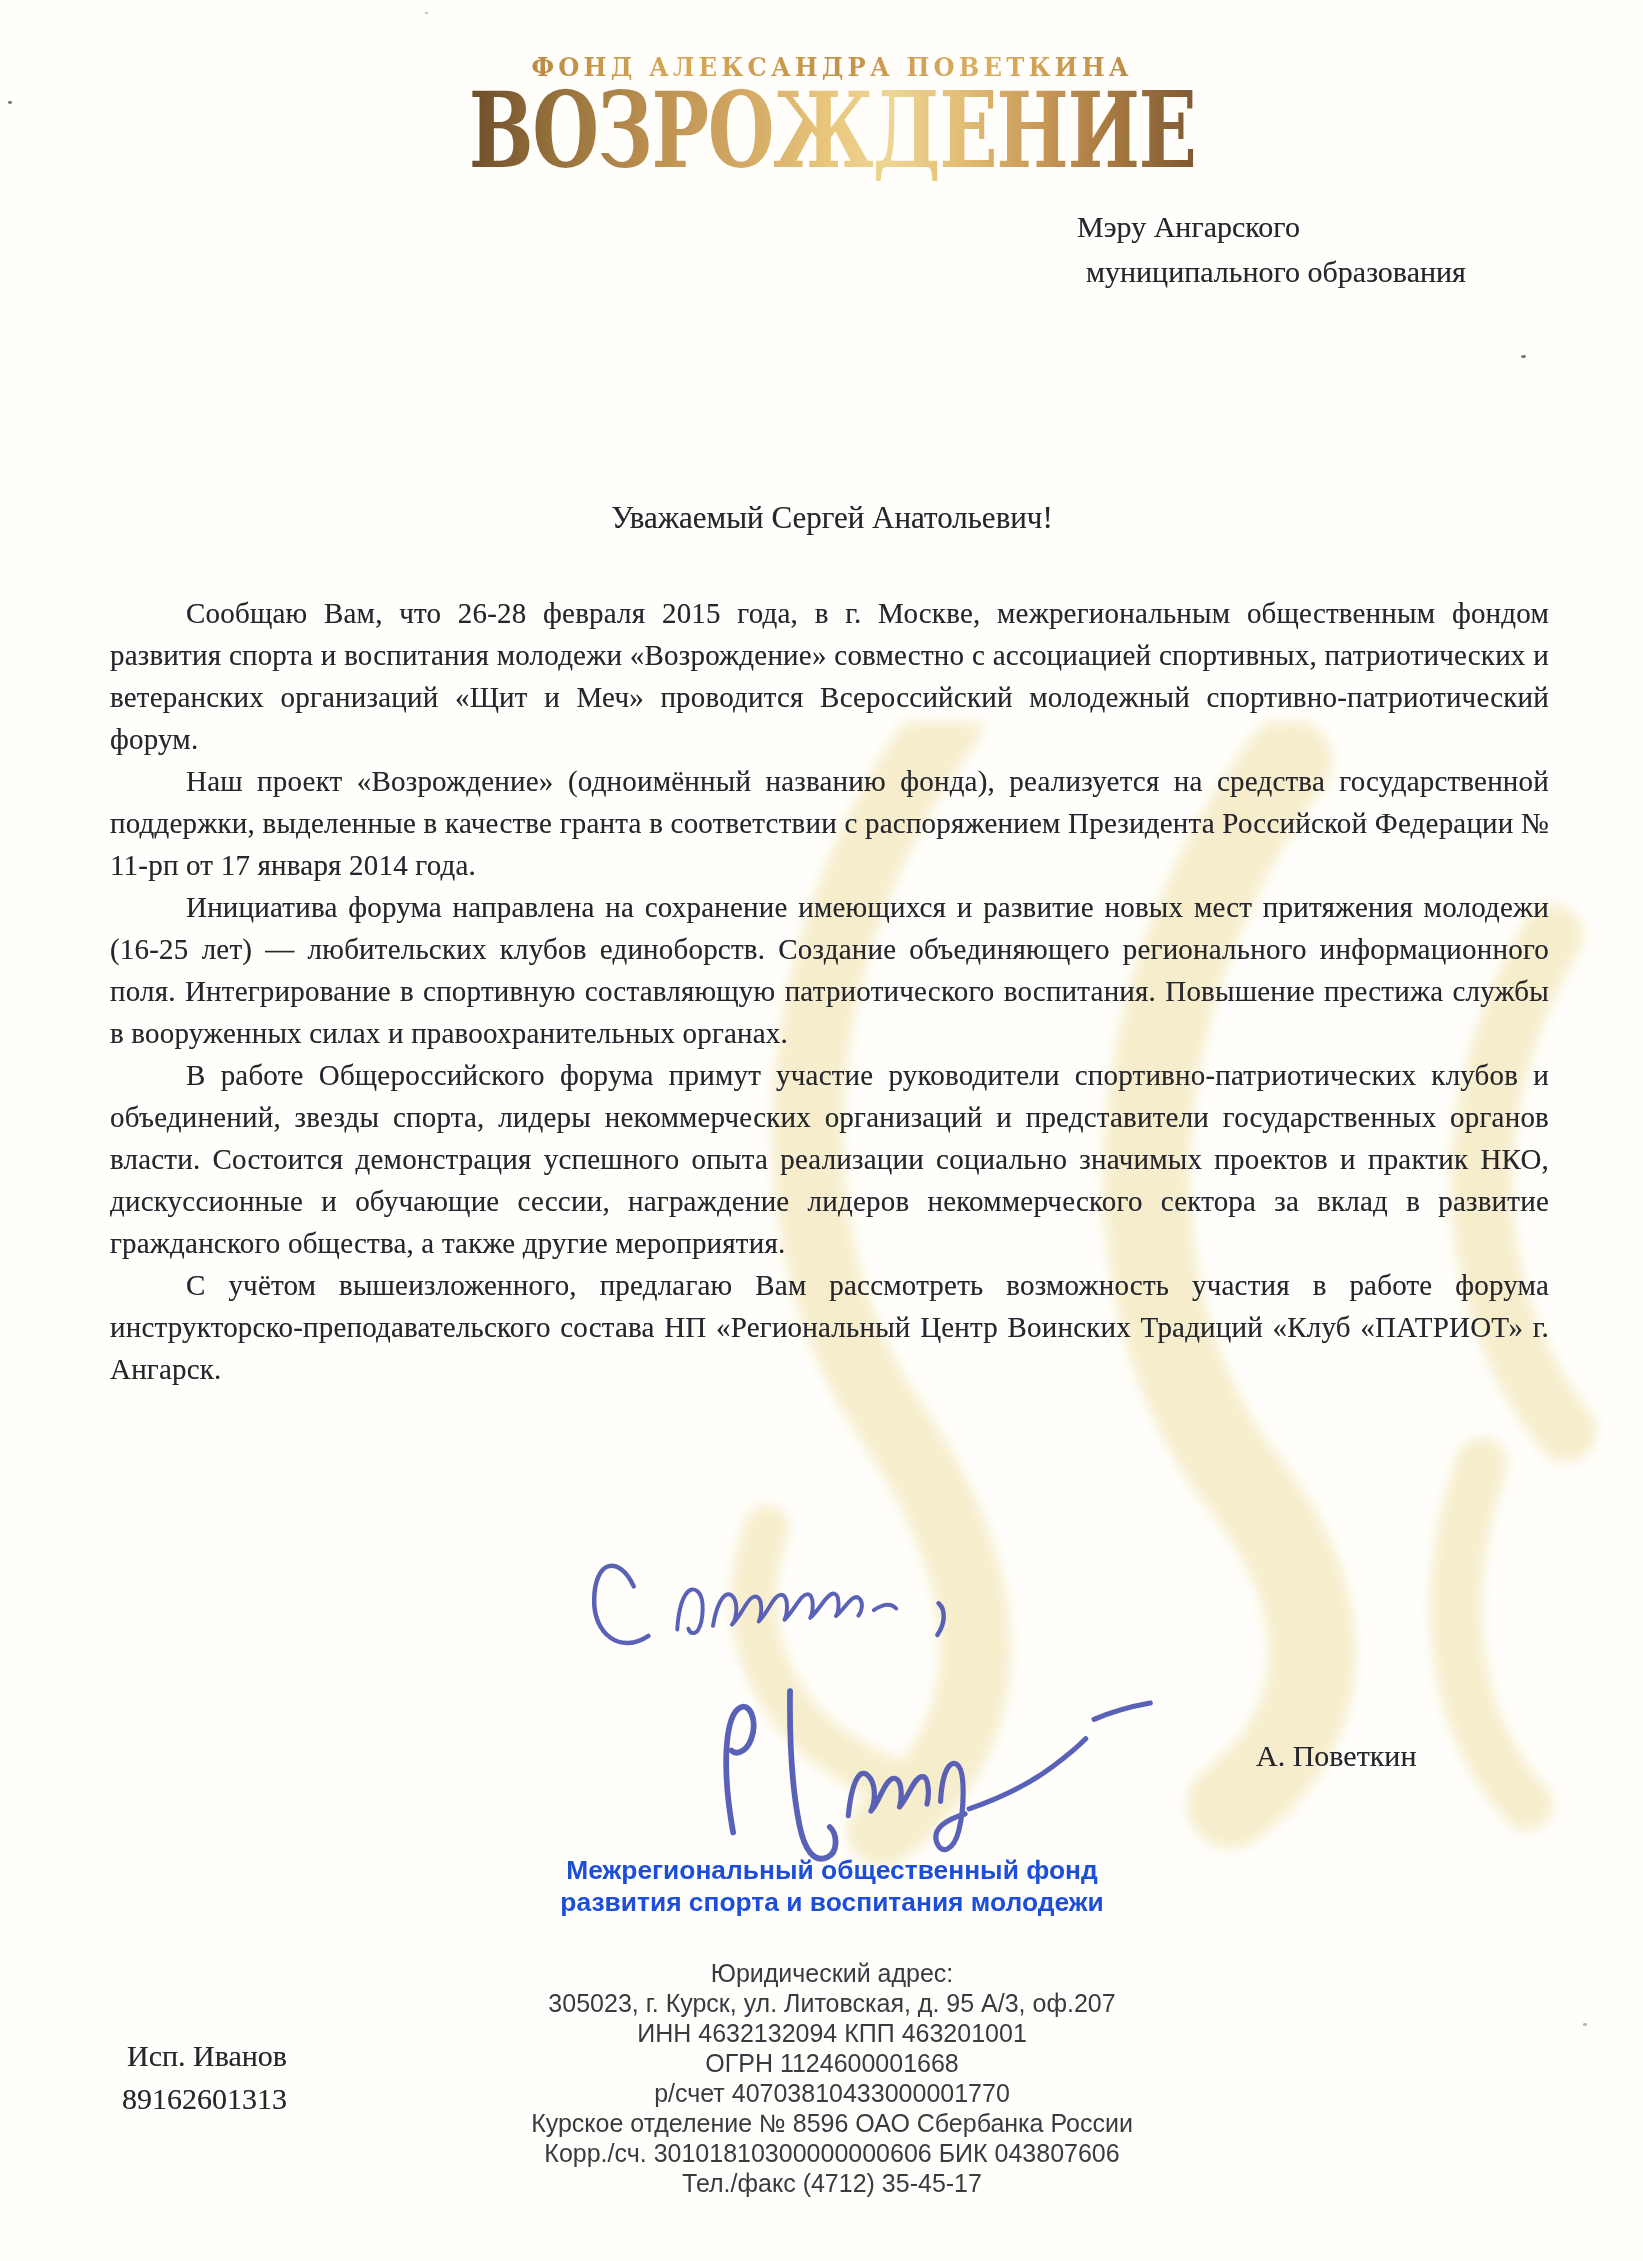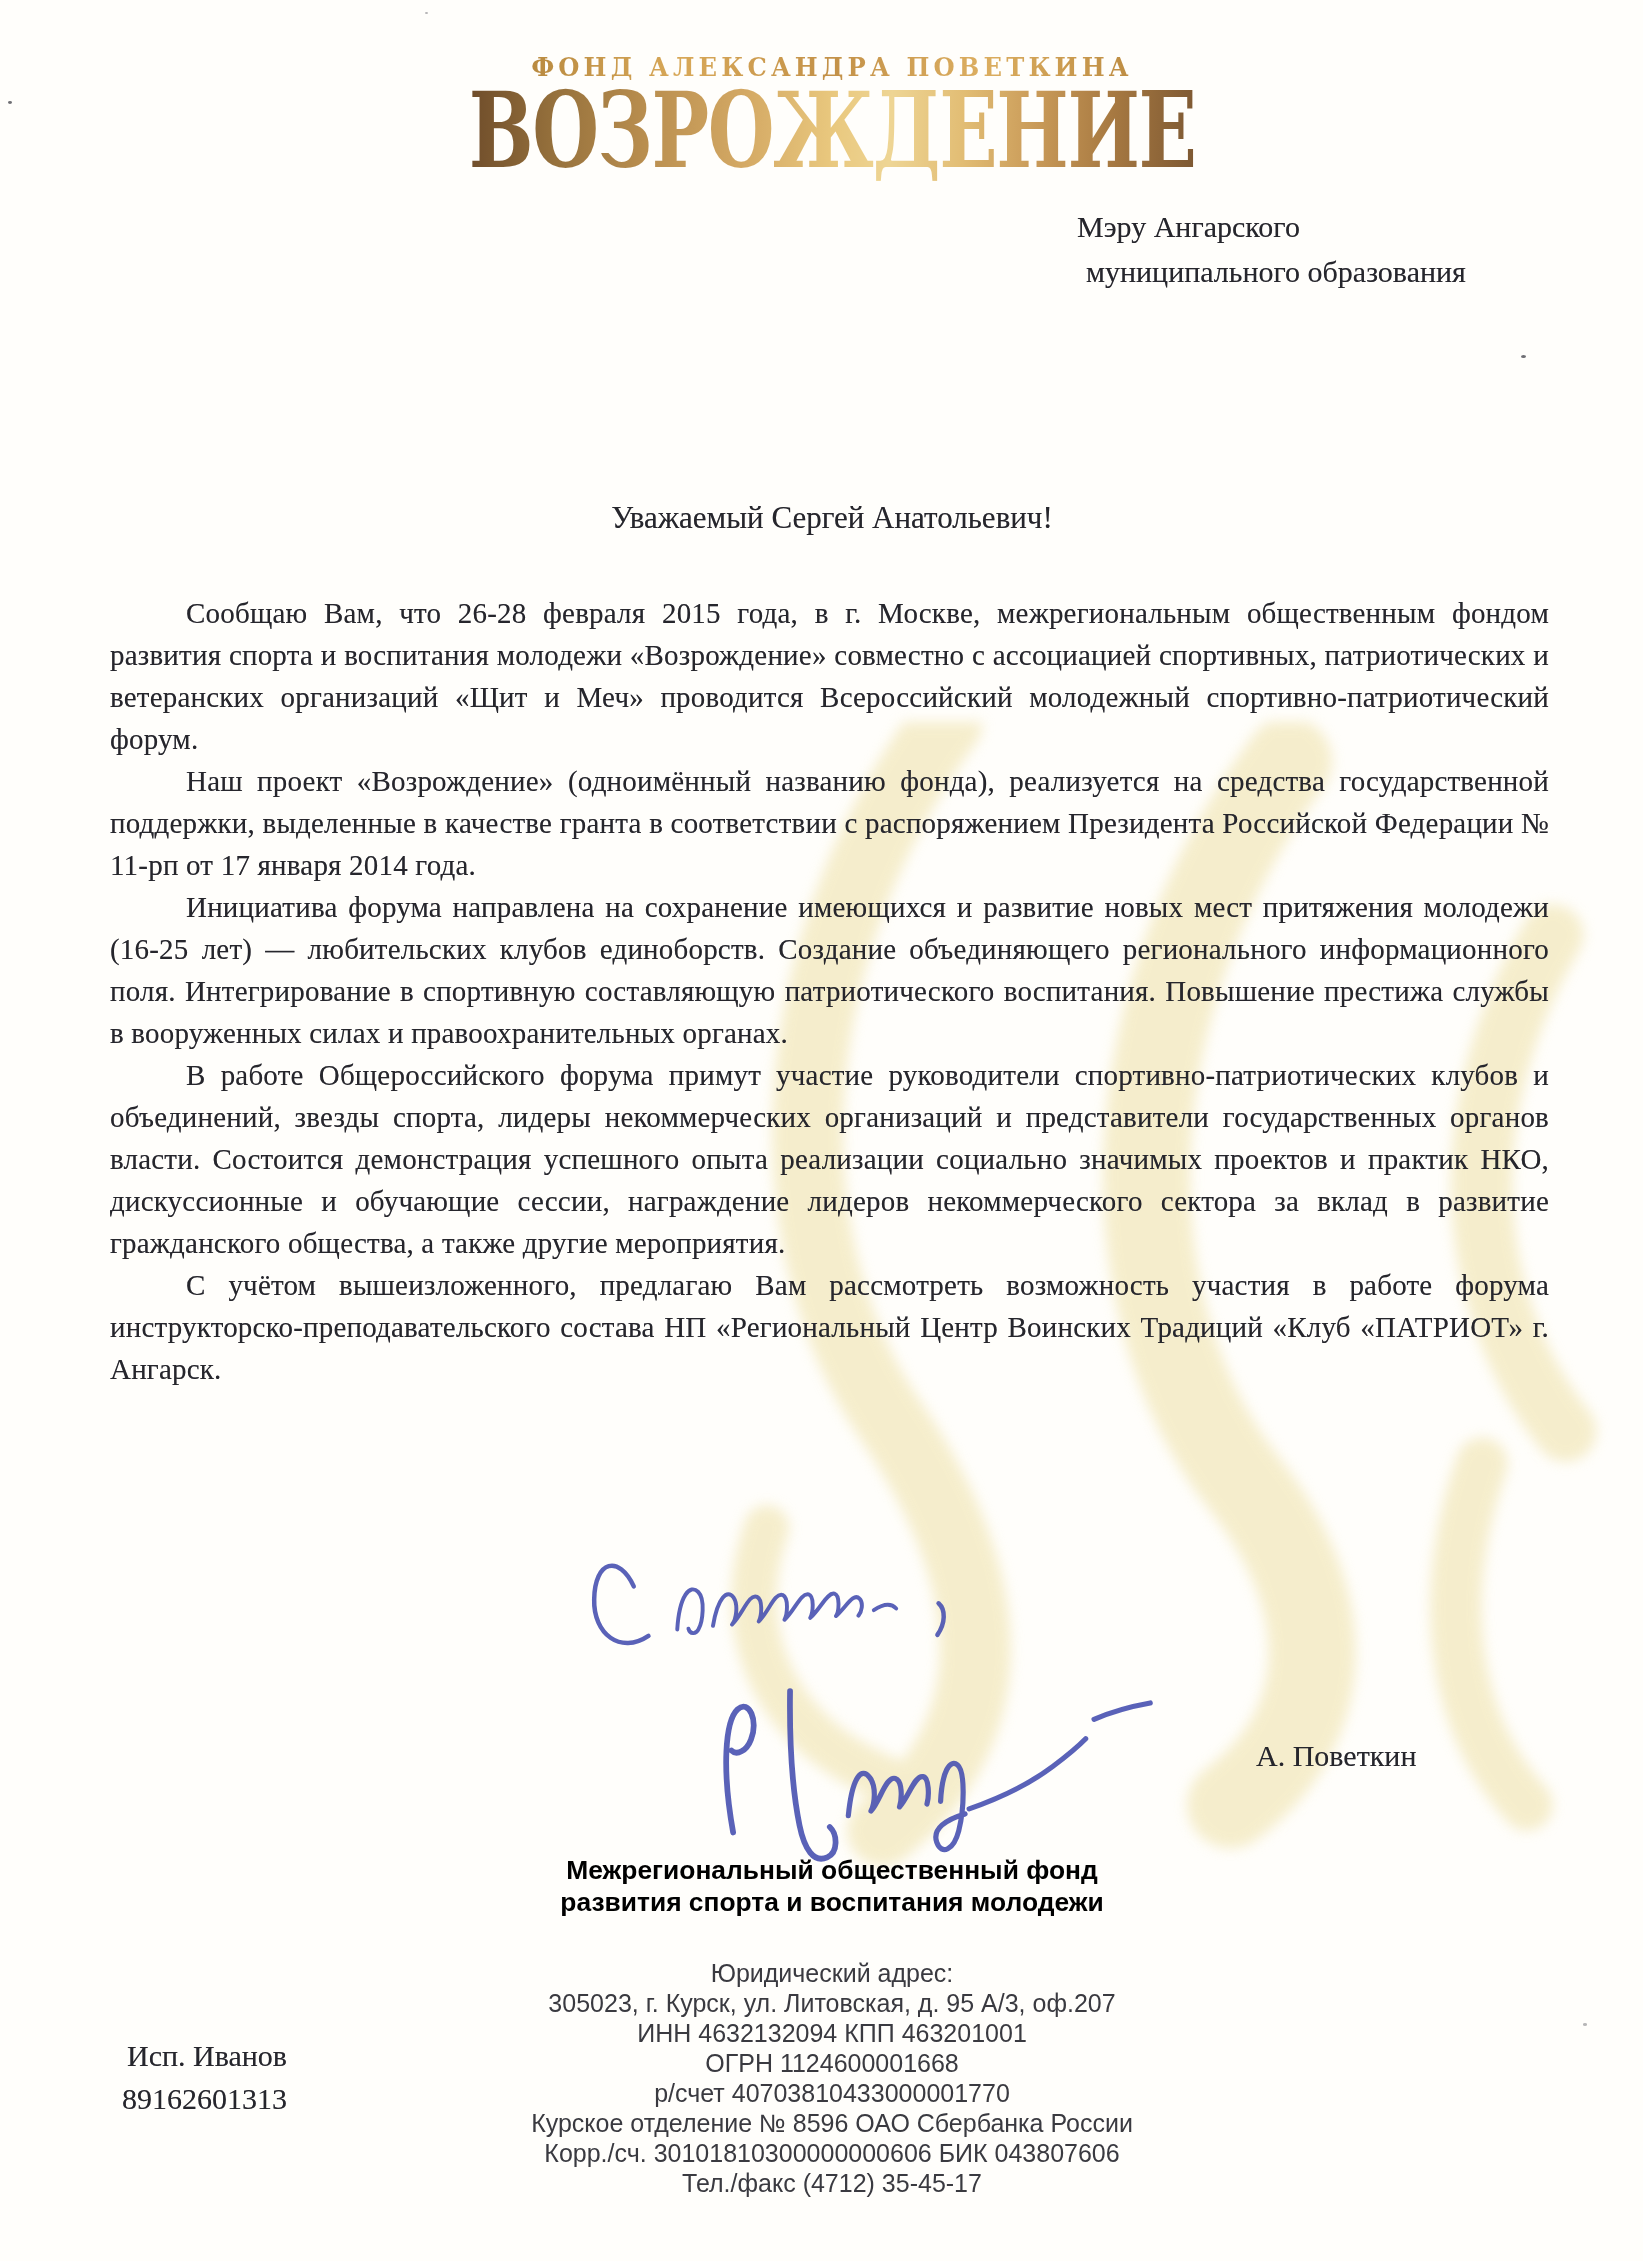--- a/index.html
+++ b/index.html
@@ -36,21 +36,21 @@
   .body-text{position:absolute;left:110px;top:556px;width:1439px;
     font-size:29px;line-height:42px;text-align:justify;letter-spacing:0.2px;margin-top:36px;}
   .body-text p{margin:0;text-indent:76px;}
   .signed-name{position:absolute;left:1256px;top:1739px;font-size:30px;}
   
   .hand{position:absolute;pointer-events:none;}
   .hand path{fill:none;stroke:#4c55b2;stroke-linecap:round;stroke-linejoin:round;opacity:.92;}
   
   .footer{position:absolute;left:413px;top:1854px;width:838px;text-align:center;
     font-family:"Liberation Sans",sans-serif;color:#3a3a40;}
-  .footer .org{font-weight:bold;font-size:26.4px;line-height:32px;color:#000000;}
+  .footer .org{font-weight:bold;font-size:26.4px;line-height:32px;color:#1d4ed8;}
   .footer .legal{margin-top:40px;}
   .footer .line{font-size:25px;line-height:30px;}
   .executor{position:absolute;left:122px;top:2034px;font-size:30px;line-height:43px;text-align:right;}
 </style>
 </head>
 <body>
 
 <div class="page">
 
   <div class="watermark">

